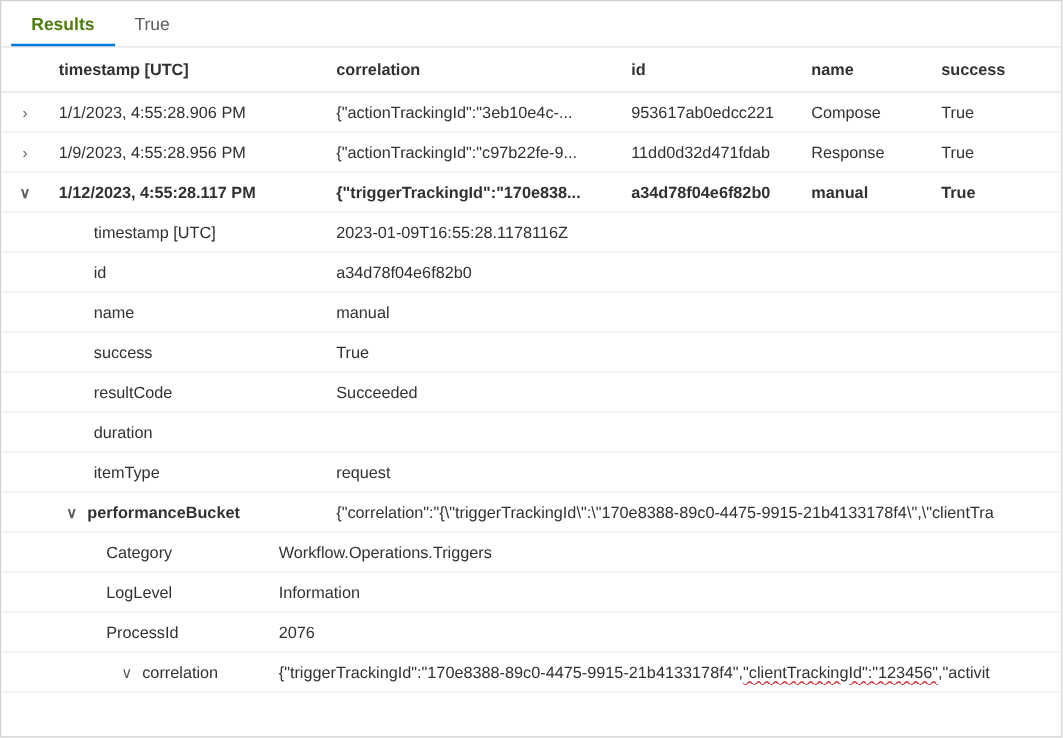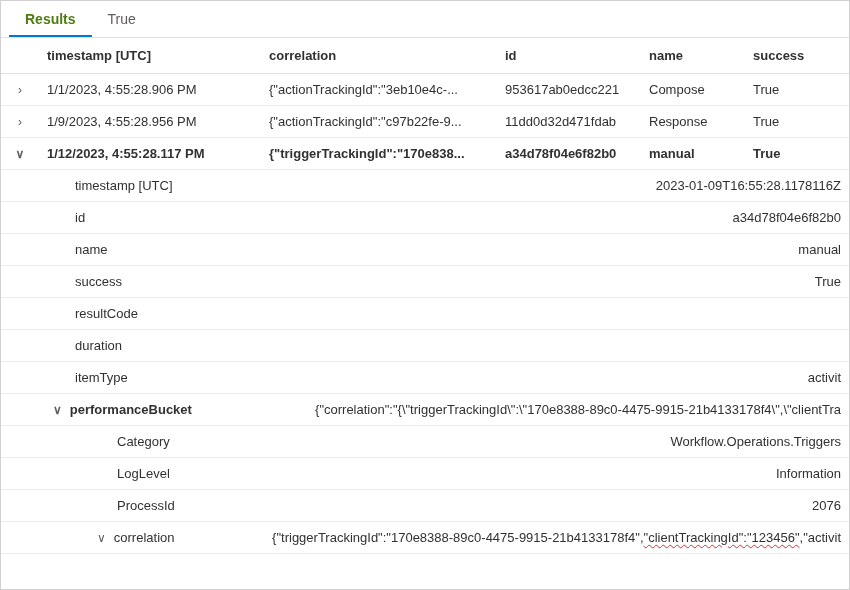--- a/index.html
+++ b/index.html
@@ -84,34 +84,32 @@
     padding: 8px 8px 8px 74px;
     white-space: nowrap;
     overflow: hidden;
   }
   .drow .dval {
     flex: 1;
     padding: 8px 8px;
     white-space: nowrap;
     overflow: hidden;
     text-overflow: clip;
-    text-align: right;
   }
   .drow.sub .dkey {
     padding-left: 52px;
     font-weight: 600;
     display: flex;
     align-items: center;
     gap: 8px;
   }
   .drow.sub2 .dkey {
     padding-left: 84px;
     width: 222px;
     flex: 0 0 222px;
-    margin-left: 32px;
   }
   .drow.sub2 .dval {
     padding-left: 0;
   }
   .drow.sub3 .dkey {
     padding-left: 96px;
     width: 222px;
     flex: 0 0 222px;
     font-weight: 400;
     display: flex;
@@ -180,27 +178,28 @@
   <div class="drow">
     <div class="dkey">name</div>
     <div class="dval">manual</div>
   </div>
   <div class="drow">
     <div class="dkey">success</div>
     <div class="dval">True</div>
   </div>
   <div class="drow">
     <div class="dkey">resultCode</div>
+    <div class="dval">Succeeded</div>
   </div>
   <div class="drow">
     <div class="dkey">duration</div>
   </div>
   <div class="drow">
     <div class="dkey">itemType</div>
-    <div class="dval">activit</div>
+    <div class="dval">request</div>
   </div>
   <div class="drow sub">
     <div class="dkey">
       <span class="chev">∨</span>
       <span>performanceBucket</span>
     </div>
     <div class="dval">{"correlation":"{\"triggerTrackingId\":\"170e8388-89c0-4475-9915-21b4133178f4\",\"clientTra</div>
   </div>
   <div class="drow sub2">
     <div class="dkey">Category</div>

